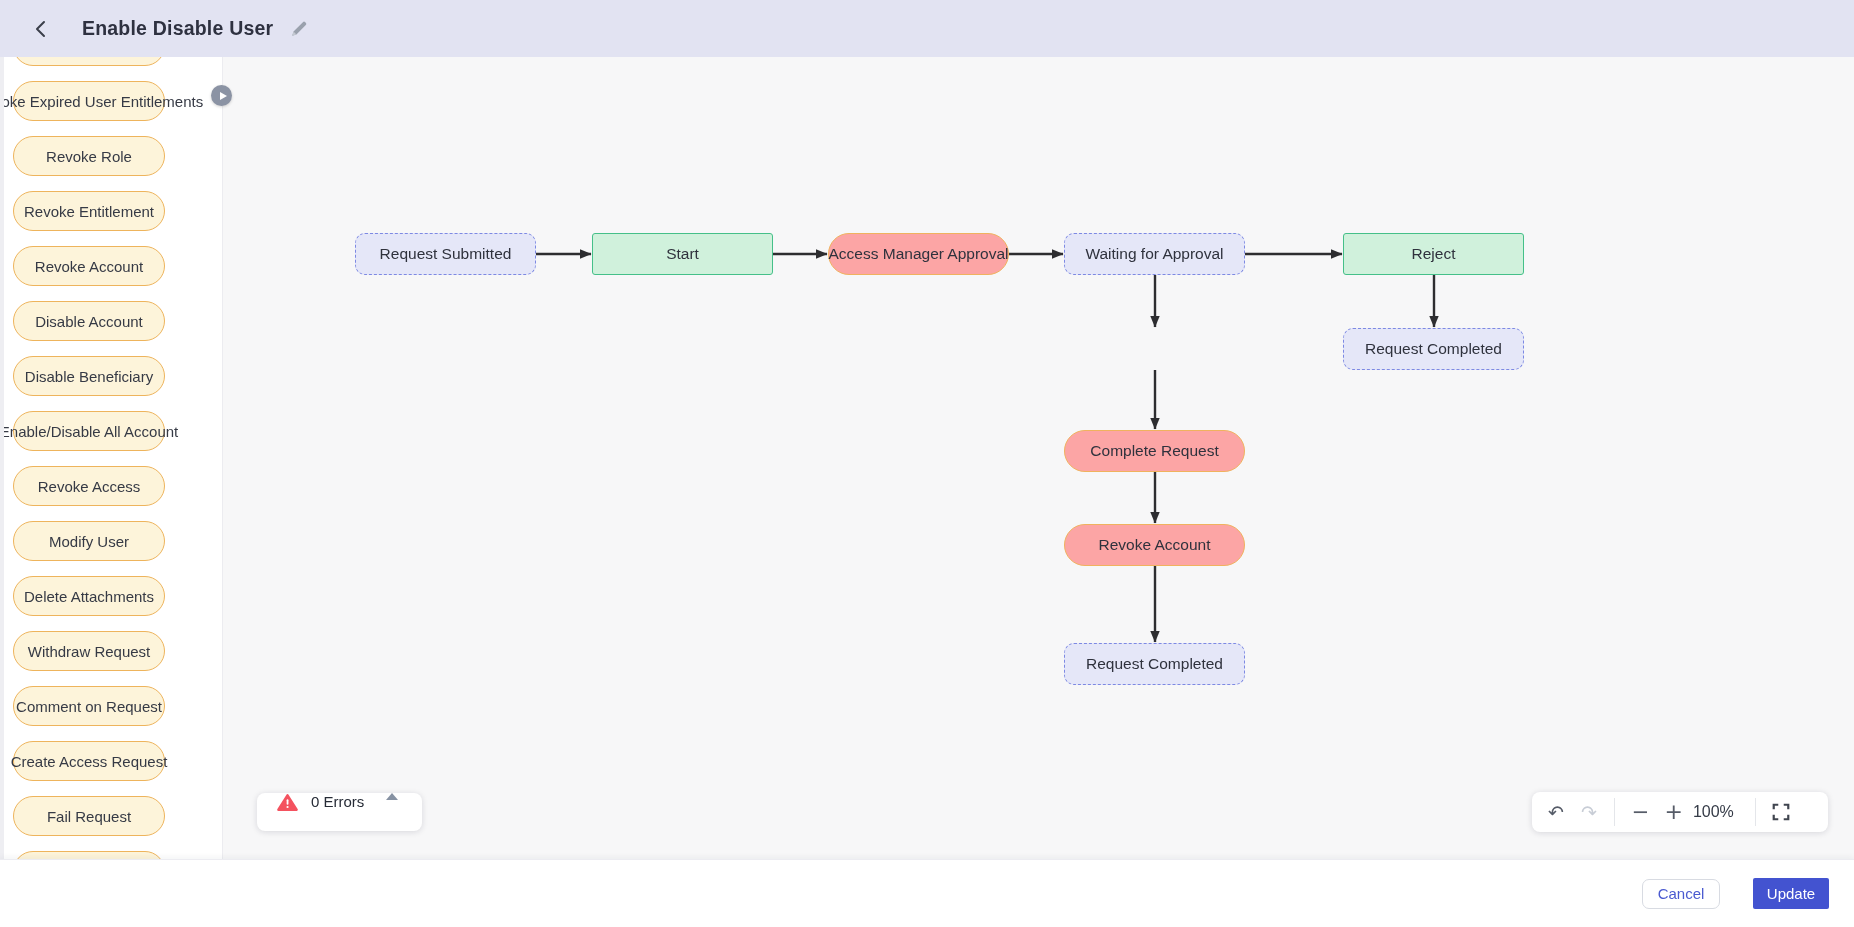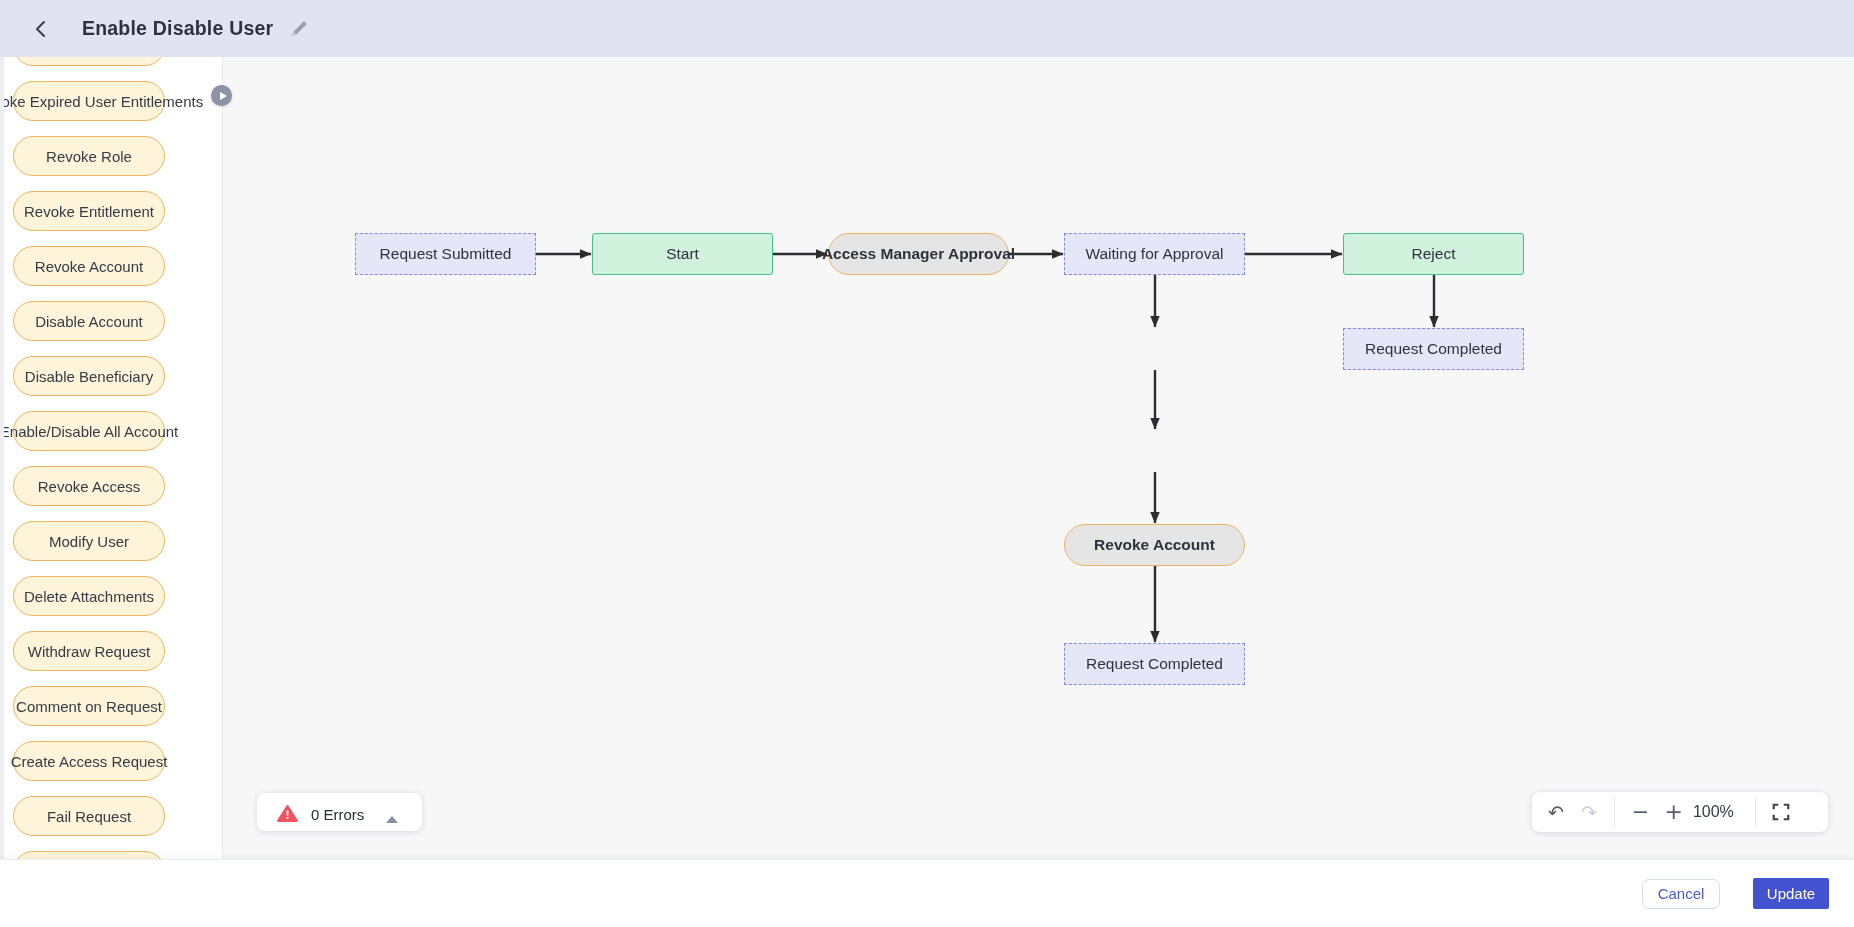--- a/index.html
+++ b/index.html
@@ -75,36 +75,36 @@
     position: absolute; left: 222px; top: 57px; width: 1632px; height: 802px;
     background: #f7f7f8; overflow: hidden;
   }
   .edges-svg { position: absolute; left: 0; top: 0; }
   .node {
     position: absolute; width: 181px; height: 42px; box-sizing: border-box;
     display: flex; align-items: center; justify-content: center;
     font-size: 15.5px; color: #2f323d; cursor: pointer;
   }
   .node--state {
-    background: #e5e7f8; border: 1.7px dashed #7d89e3; border-radius: 0;
+    background: #e5e7f8; border: 1.7px dashed #7d89e3; border-radius: 10px;
   }
   .node--green {
     background: #d0f1dc; border: 1.7px solid #45c089; border-radius: 3px;
   }
   .node--yellow {
-    background: #e5e5e5; border: 1.7px solid #f0b25e; border-radius: 21px; font-weight: bold;
+    background: #fca5a5; border: 1.7px solid #f0b25e; border-radius: 21px;
   }
   .node span { white-space: nowrap; }
 
   
   .errors-panel {
     position: absolute; left: 257px; top: 793px; width: 165px; height: 38px;
     background: #ffffff; border-radius: 8px;
     box-shadow: 0 1px 6px rgba(20,24,48,0.14);
-    display: flex; align-items: flex-end; padding: 8px 20px; box-sizing: border-box;
+    display: flex; align-items: flex-start; padding: 0 20px; box-sizing: border-box;
     gap: 13px; cursor: pointer; z-index: 15;
   }
   .errors-label { font-size: 15px; color: #262b36; }
   .collapse-tri {
     margin-left: 9px; width: 0; height: 0; cursor: pointer;
     border-left: 6px solid transparent; border-right: 6px solid transparent;
     border-bottom: 7px solid #8792a3;
   }
 
   
@@ -253,20 +253,23 @@
       </div>
     <div class="node node--state" style="left:842px;  top:176px;">
         <span>Waiting for Approval</span>
       </div>
     <div class="node node--green" style="left:1121px; top:176px;">
         <span>Reject</span>
       </div>
     <div class="node node--state" style="left:1121px; top:271px;">
         <span>Request Completed</span>
       </div>
+    <div class="node node--yellow" style="left:842px;  top:373px;">
+        <span>Complete Request</span>
+      </div>
     <div class="node node--yellow" style="left:842px;  top:467px;">
         <span>Revoke Account</span>
       </div>
     <div class="node node--state" style="left:842px;  top:586px;">
         <span>Request Completed</span>
       </div>
   </div>
 
   <div class="errors-panel">
     <span style="display:flex;">

